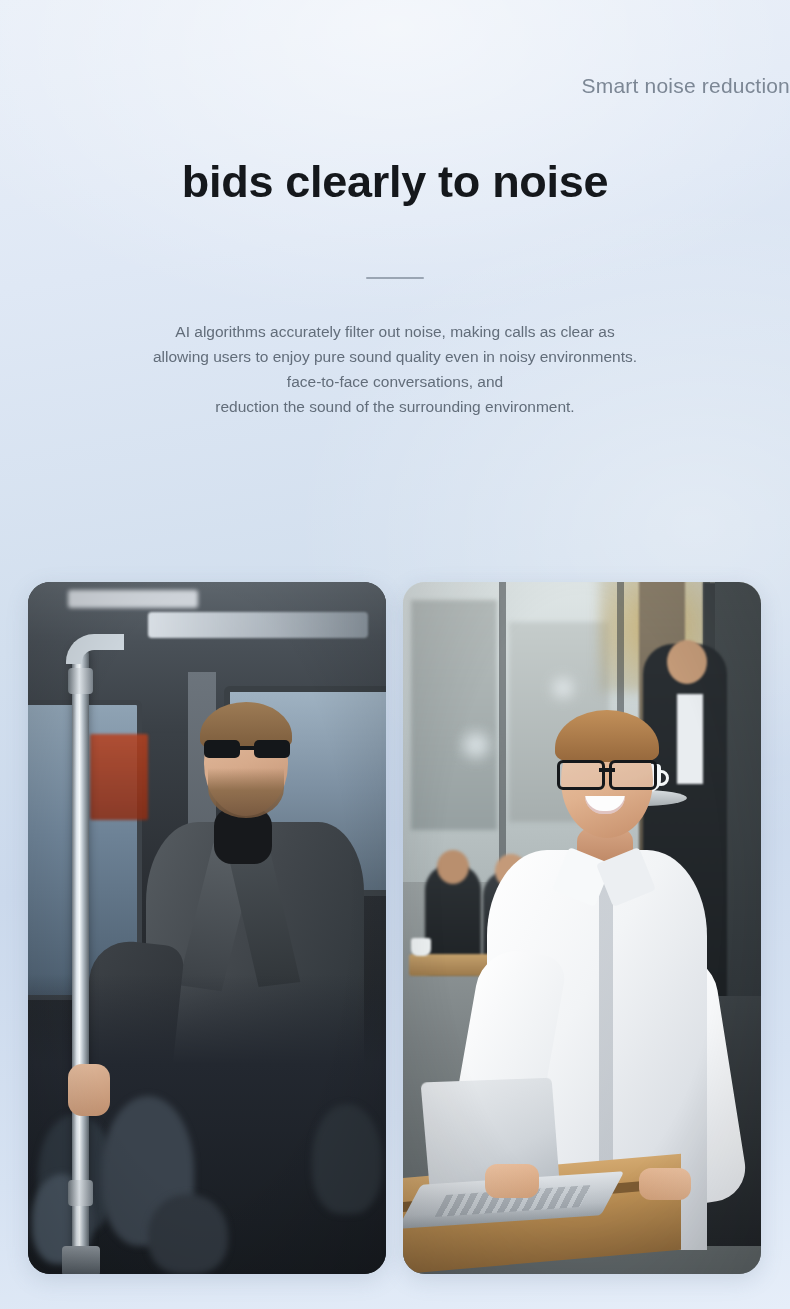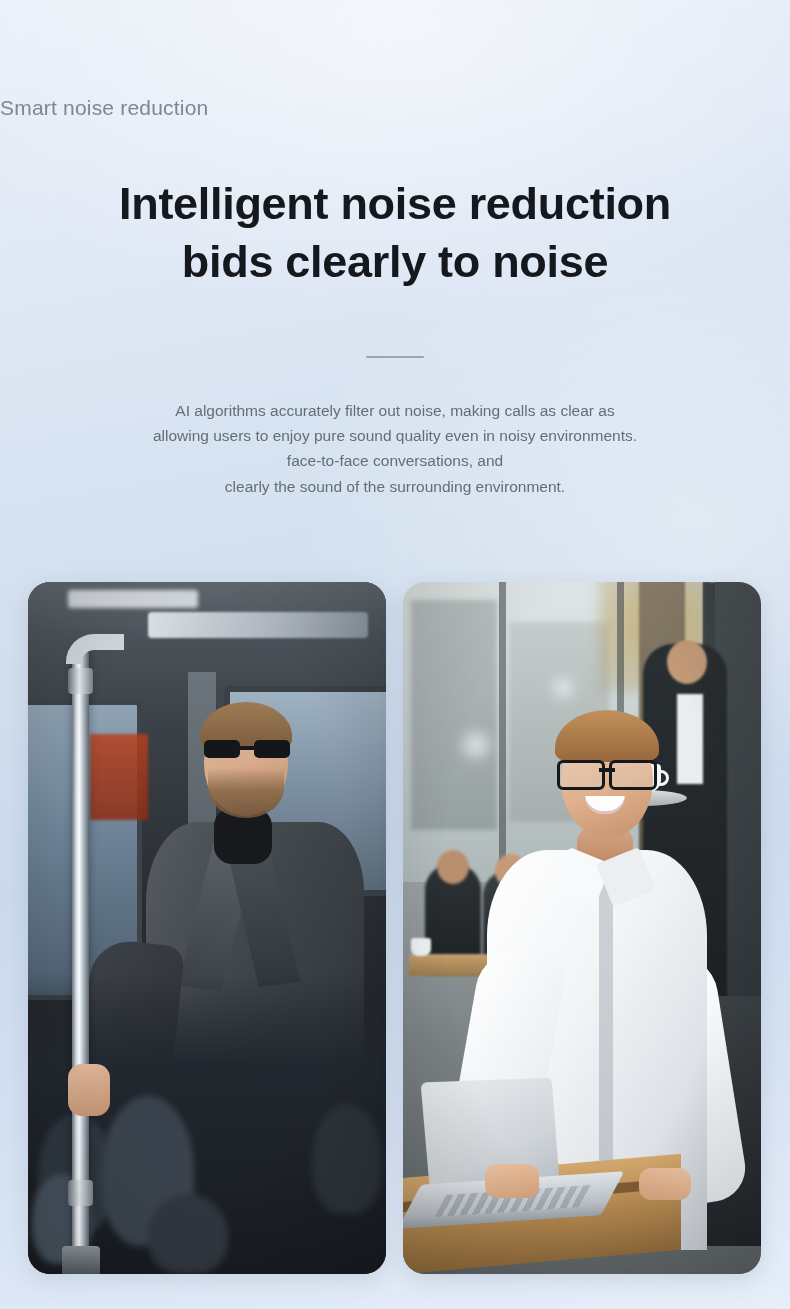--- a/index.html
+++ b/index.html
@@ -21,25 +21,25 @@
     height: 1309px;
     position: relative;
     background:
       radial-gradient(ellipse 700px 420px at 50% 2%, rgba(255,255,255,0.55) 0%, rgba(255,255,255,0) 70%),
       radial-gradient(ellipse 620px 500px at 88% 40%, rgba(255,255,255,0.35) 0%, rgba(255,255,255,0) 65%),
       linear-gradient(170deg, #e9eff8 0%, #dfe8f5 20%, #d2dfee 45%, #cbd9ec 62%, #d6e2f2 82%, #e6eef9 100%);
   }
 
   
   .eyebrow {
-    text-align: left;
+    text-align: right;
     font-size: 21px;
     color: #7c8795;
     letter-spacing: 0.2px;
-    padding-top: 96px;
+    padding-top: 74px;
     font-weight: 400;
   }
 
   .headline {
     text-align: center;
     margin-top: 55px;
     font-size: 45px;
     line-height: 1.28;
     font-weight: 700;
     color: #15181c;
@@ -448,33 +448,32 @@
   }
 </style>
 </head>
 <body>
 
 <div class="page">
 
   <div class="eyebrow">Smart noise reduction</div>
 
   <h1 class="headline">
-    <span class="line">Intelligent noise reduction</span>
     <span class="line">bids clearly to noise</span>
   </h1>
 
   <div class="divider-wrap">
     <div class="divider"></div>
   </div>
 
   <div class="body-copy">
     <span class="line">AI algorithms accurately filter out noise, making calls as clear as</span>
     <span class="line">allowing users to enjoy pure sound quality even in noisy environments.</span>
     <span class="line">face-to-face conversations, and</span>
-    <span class="line">clearly the sound of the surrounding environment.</span>
+    <span class="line">reduction the sound of the surrounding environment.</span>
   </div>
 
   <div class="cards">
 
     <div class="card">
       <div class="photo subway">
         <div class="sub-ceiling"></div>
         <div class="sub-light-a"></div>
         <div class="sub-window-l"></div>
         <div class="sub-window-r"></div>

